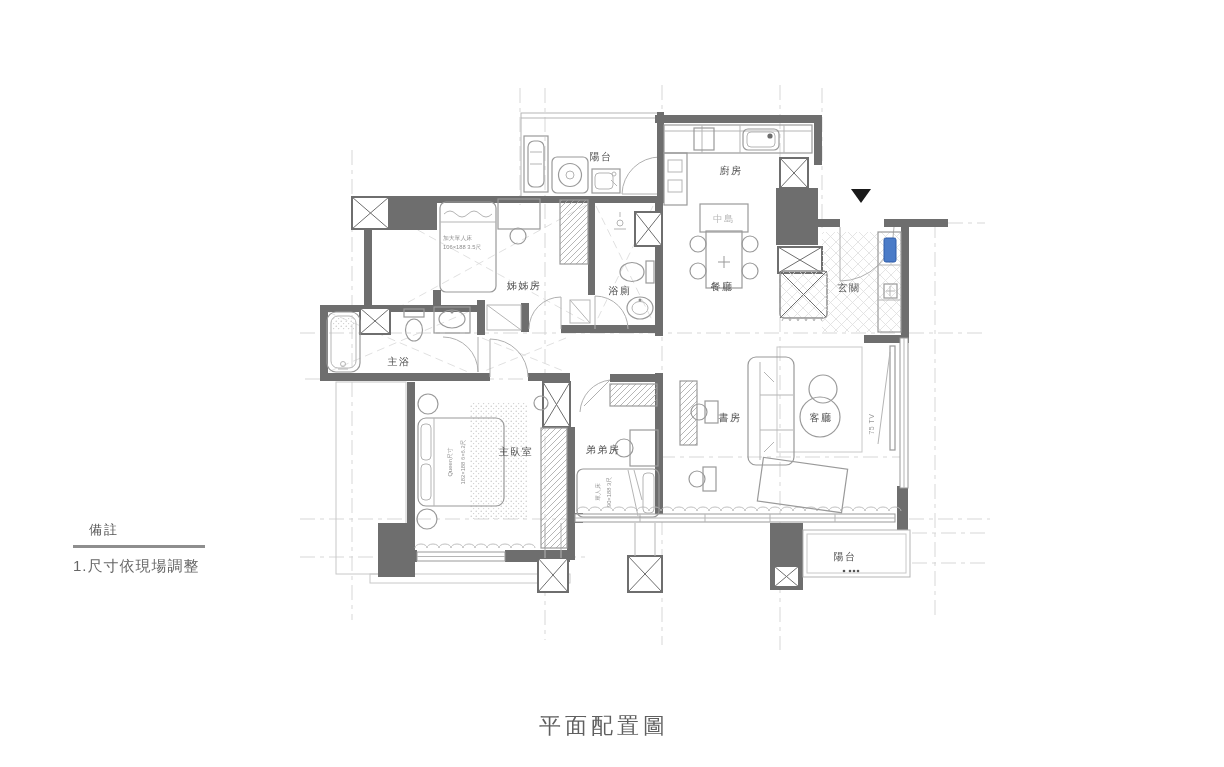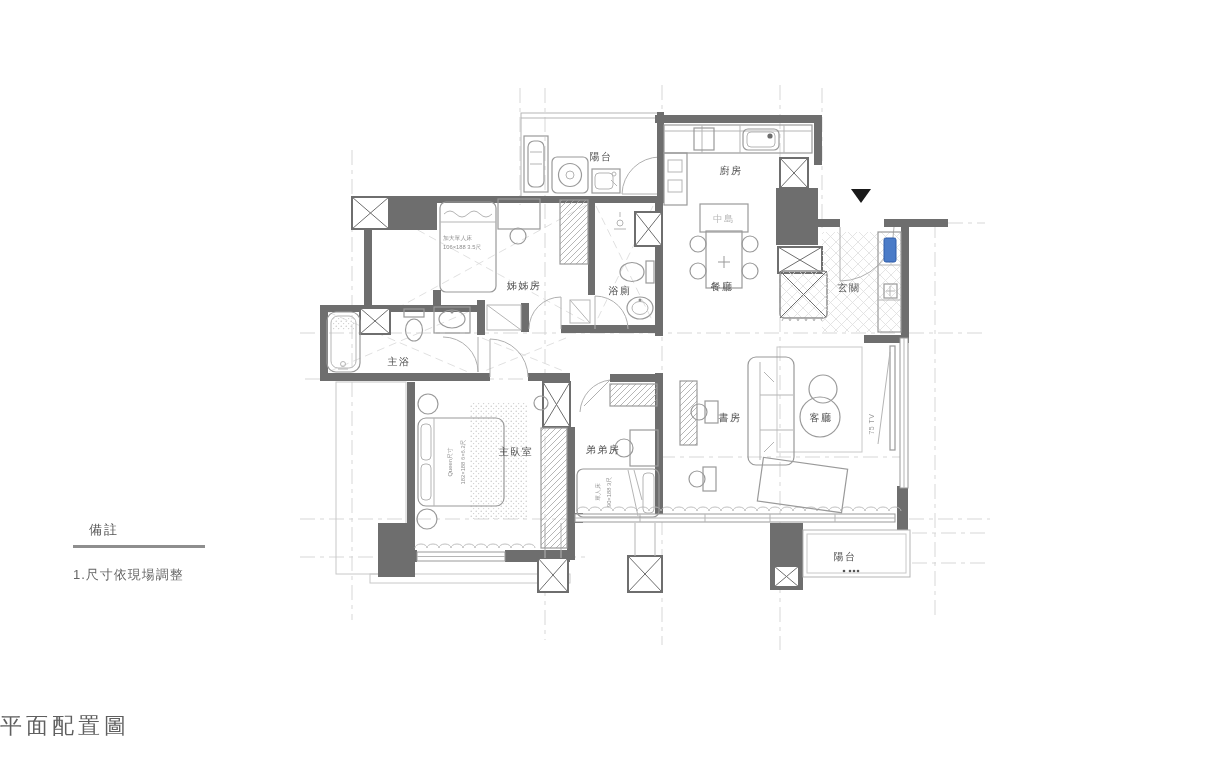--- a/index.html
+++ b/index.html
@@ -21,24 +21,24 @@
   .wave{fill:none;stroke:#b9b9b9;stroke-width:0.9;}
   .rl{font-size:10px;fill:#4f4f4f;text-anchor:middle;letter-spacing:1.5px;}
   .rl-light{font-size:9.5px;fill:#b8b8b8;text-anchor:middle;letter-spacing:1.5px;}
   .sl{font-size:5.8px;fill:#8f8f8f;}
   .tvl{font-size:7px;fill:#9a9a9a;text-anchor:middle;letter-spacing:0.5px;}
 
   
   .notes{position:absolute;left:73px;top:521px;width:150px;}
   .notes-heading{font-size:13px;color:#555;letter-spacing:2px;margin-left:16px;}
   .notes-rule{width:132px;height:3px;background:#8e8e8e;margin-top:6px;}
-  .notes-item{font-size:13px;color:#666;margin-top:18px;letter-spacing:1px;white-space:nowrap;}
+  .notes-item{font-size:15px;color:#666;margin-top:9px;letter-spacing:1px;white-space:nowrap;}
 
   
-  .plan-title{position:absolute;left:0;right:0;top:711px;
+  .plan-title{position:absolute;left:0;right:0;top:711px;text-align:center;
               font-size:22px;color:#5f5f5f;letter-spacing:4px;}
 </style>
 </head>
 <body>
 
 <div class="page">
 
   <svg width="1224" height="767" viewBox="0 0 1224 767">
     <defs>
       <pattern id="lattice" width="11" height="11" patternUnits="userSpaceOnUse">

